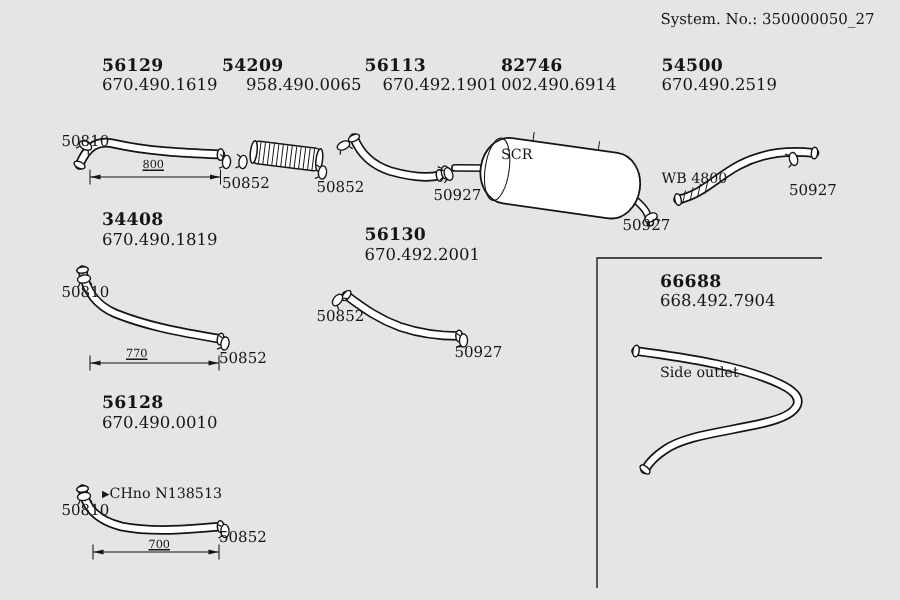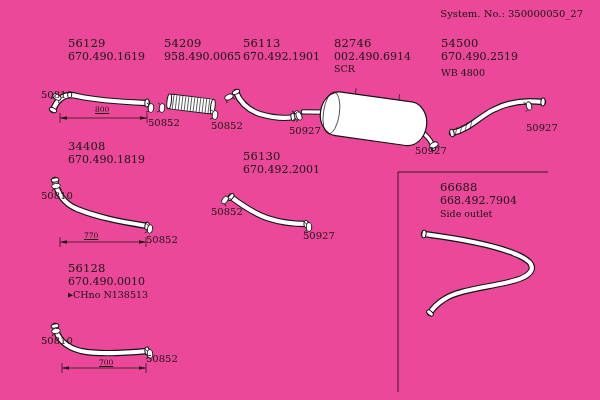--- a/index.html
+++ b/index.html
@@ -1,25 +1,25 @@
 <!DOCTYPE html>
 <html><head>
 <meta charset="utf-8">
 <style>
   * { margin:0; padding:0; box-sizing:border-box; }
   html,body { background:#fff; }
   #page {
-    position:relative; width:600px; height:400px; background:#ec4899;
+    position:relative; width:600px; height:400px; background:#e5e5e5;
     font-family:"DejaVu Serif", serif; color:#151515; overflow:hidden;padding-left:12px;
   }
   .lbl { position:absolute; white-space:nowrap; line-height:1.15; }
   .sysno { font-size:10px; }
-  .pno   { font-size:11.5px; font-weight:normal; letter-spacing:.2px; }
+  .pno   { font-size:11.5px; font-weight:bold; letter-spacing:.2px; }
   .pref  { font-size:11px; }
-  .pnote { font-size:9.5px; }
+  .pnote { font-size:9.5px;margin-top:35px; }
   .clbl  { font-size:10px; }
   .dim   { font-size:7.5px;text-decoration:underline; }
   .marker { font-size:6.5px; vertical-align:1px; }
   .notecode { font-weight:normal; }
   svg.draw { position:absolute; left:0; top:0; }
   .pipeO { fill:none; stroke:#151515; stroke-width:6.4; stroke-linecap:round; }
   .pipeI { fill:none; stroke:#ffffff; stroke-width:4.1; stroke-linecap:round; }
   .thinO { fill:none; stroke:#151515; stroke-width:5.2; stroke-linecap:round; }
   .thinI { fill:none; stroke:#ffffff; stroke-width:3.2; stroke-linecap:round; }
   .rib   { stroke:#151515; stroke-width:.65; }
@@ -179,33 +179,33 @@
       <use href="#clamp" transform="translate(56,331) rotate(-10)"></use>
       <use href="#clamp" transform="translate(150,354) rotate(87)"></use>
     </g>
   </svg>
 
   <div class="lbl sysno" style="right:17px;top:8px">System. No.: 350000050_27</div>
 
   <div class="lbl pno" style="left:68px;top:37px">56129</div>
   <div class="lbl pref" style="left:68px;top:51px">670.490.1619</div>
 
-  <div class="lbl pno" style="left:164px;top:37px">54209</div>
+  <div class="lbl pno" style="left:148px;top:37px">54209</div>
   <div class="lbl pref" style="left:164px;top:51px">958.490.0065</div>
 
   <div class="lbl pno" style="left:243px;top:37px">56113</div>
-  <div class="lbl pref" style="left:243px;top:51px">670.492.1901</div>
+  <div class="lbl pref" style="left:255px;top:51px">670.492.1901</div>
 
   <div class="lbl pno" style="left:334px;top:37px">82746</div>
   <div class="lbl pref" style="left:334px;top:51px">002.490.6914</div>
   <div class="lbl pnote" style="left:334px;top:64px">SCR</div>
 
   <div class="lbl pno" style="left:441px;top:37px">54500</div>
   <div class="lbl pref" style="left:441px;top:51px">670.490.2519</div>
-  <div class="lbl pnote" style="left:441px;top:68px">WB 4800</div>
+  <div class="lbl pnote" style="left:441px;top:80px">WB 4800</div>
 
   <div class="lbl pno" style="left:68px;top:140px">34408</div>
   <div class="lbl pref" style="left:68px;top:154px">670.490.1819</div>
 
   <div class="lbl pno" style="left:243px;top:150px">56130</div>
   <div class="lbl pref" style="left:243px;top:164px">670.492.2001</div>
 
   <div class="lbl pno" style="left:440px;top:181px">66688</div>
   <div class="lbl pref" style="left:440px;top:195px">668.492.7904</div>
   <div class="lbl pnote" style="left:440px;top:209px">Side outlet</div>

